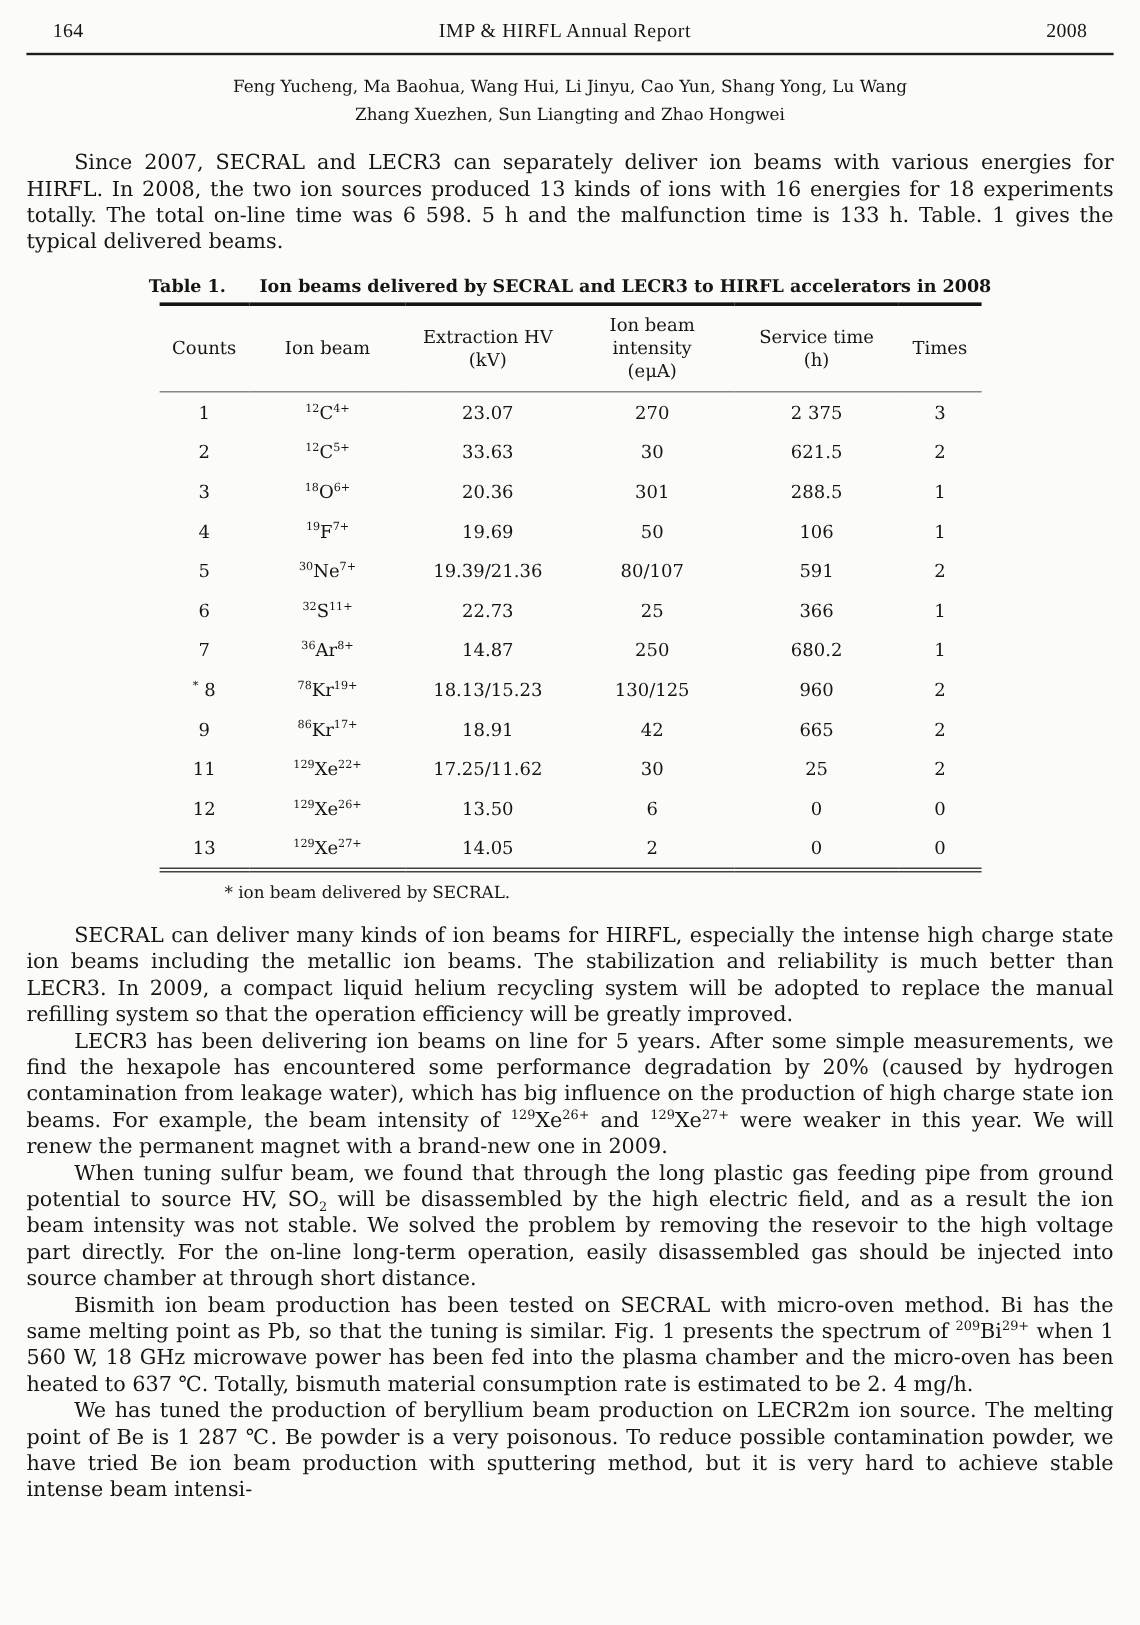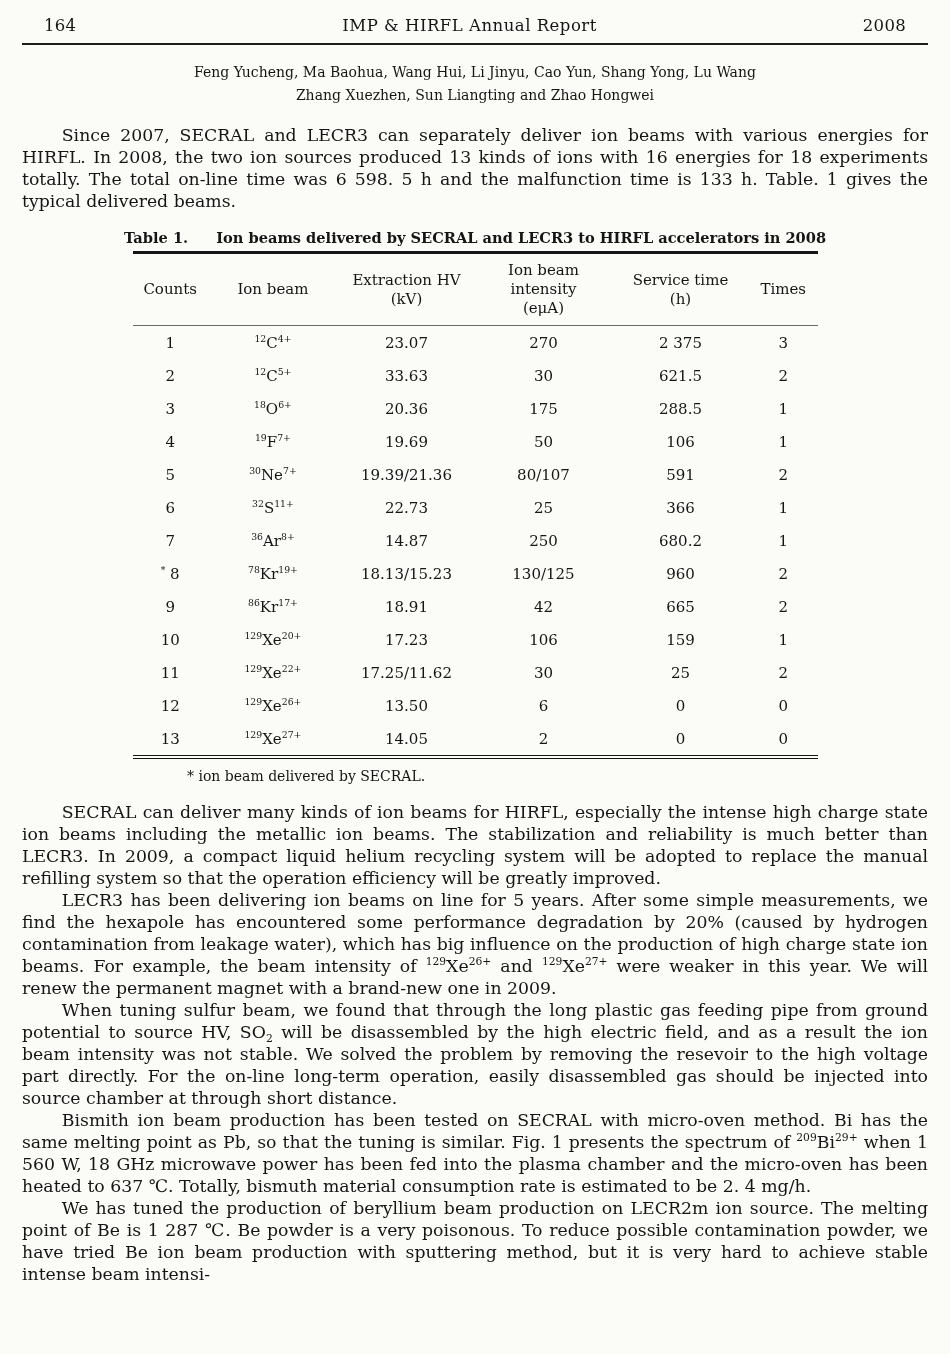--- a/index.html
+++ b/index.html
@@ -7,21 +7,21 @@
     width:950px;height:1354px;overflow:hidden;
     background:#fbfbf8;color:#151515;
     font-family:"DejaVu Serif", serif;
     -webkit-font-smoothing:antialiased;
   }
   .page{padding:0 22px;box-sizing:border-box;width:950px;height:1354px;overflow:hidden;}
 
   
   .pg-header{
     display:flex;justify-content:space-between;align-items:flex-start;
-    padding:16px 22px 6px 22px;font-size:16.5px;letter-spacing:.3px;
+    padding:16px 22px 6px 22px;font-size:16.5px;letter-spacing:.3px;font-family:Liberation Serif, serif;
   }
   .pg-header .journal{letter-spacing:.5px;}
   .header-rule{border:0;border-top:2px solid #1c1c1c;margin:2px 0 0 0;}
 
   
   .title{
     text-align:center;font-size:28px;font-weight:bold;
     margin:36px 0 0 0;letter-spacing:.2px;
   }
   .title .num{margin-right:22px;}
@@ -124,21 +124,21 @@
           <td><sup>12</sup>C<sup>5+</sup></td>
           <td>33.63</td>
           <td>30</td>
           <td>621.5</td>
           <td>2</td>
         </tr>
         <tr>
           <td>3</td>
           <td><sup>18</sup>O<sup>6+</sup></td>
           <td>20.36</td>
-          <td>175</td>
+          <td>301</td>
           <td>288.5</td>
           <td>1</td>
         </tr>
         <tr>
           <td>4</td>
           <td><sup>19</sup>F<sup>7+</sup></td>
           <td>19.69</td>
           <td>50</td>
           <td>106</td>
           <td>1</td>
@@ -175,28 +175,20 @@
           <td>960</td>
           <td>2</td>
         </tr>
         <tr>
           <td>9</td>
           <td><sup>86</sup>Kr<sup>17+</sup></td>
           <td>18.91</td>
           <td>42</td>
           <td>665</td>
           <td>2</td>
-        </tr>
-        <tr>
-          <td>10</td>
-          <td><sup>129</sup>Xe<sup>20+</sup></td>
-          <td>17.23</td>
-          <td>106</td>
-          <td>159</td>
-          <td>1</td>
         </tr>
         <tr>
           <td>11</td>
           <td><sup>129</sup>Xe<sup>22+</sup></td>
           <td>17.25/11.62</td>
           <td>30</td>
           <td>25</td>
           <td>2</td>
         </tr>
         <tr>

